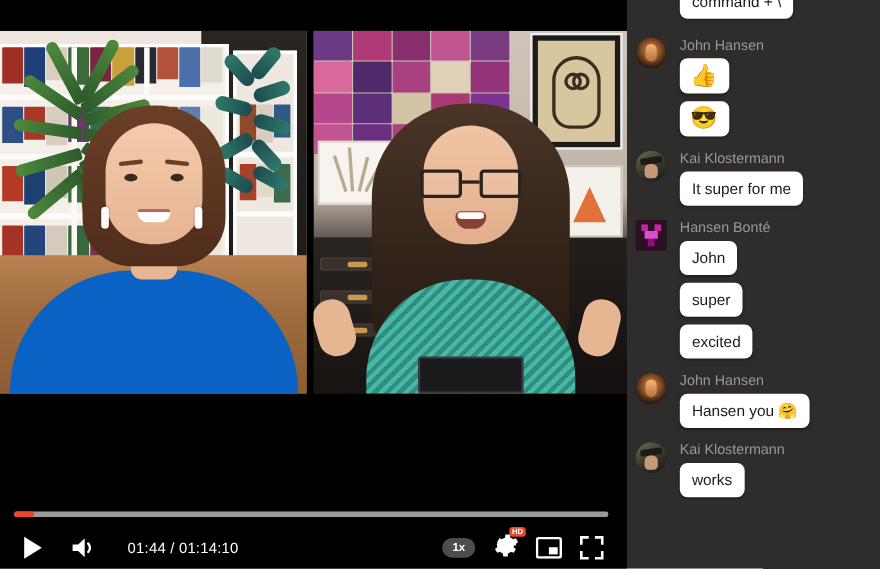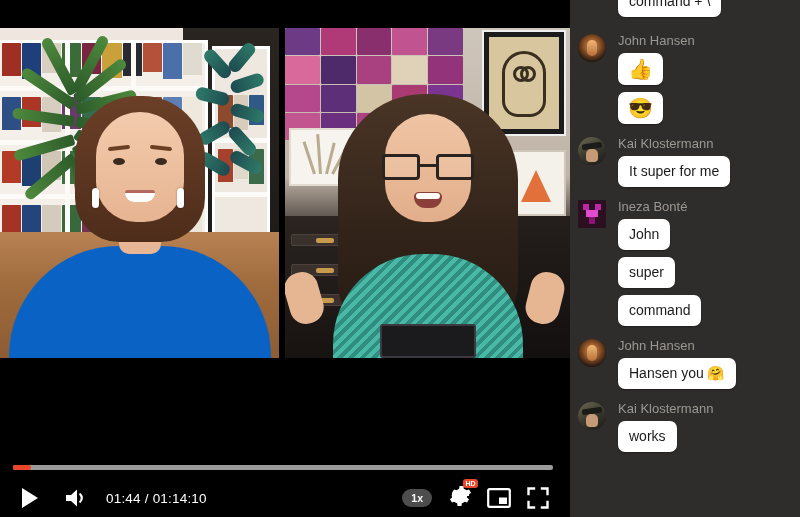--- a/index.html
+++ b/index.html
@@ -538,21 +538,21 @@
           </svg>
         </button>
 
         <button class="ctl-btn" style="width:40px;height:38px;margin-left:4px" title="Volume">
           <svg width="24" height="22" viewBox="0 0 24 22" aria-hidden="true">
             <path d="M2 8 H7 L13 2.5 V19.5 L7 14 H2 Z" fill="#ffffff"></path>
             <path d="M16.2 7.2 a5.4 5.4 0 0 1 0 7.6" stroke="#ffffff" stroke-width="2.2" fill="none" stroke-linecap="round"></path>
           </svg>
         </button>
 
-        <div class="time" style="margin-left:10px">01:44 / 01:14:10</div>
+        <div class="time" style="margin-left:20px">01:44 / 01:14:10</div>
 
         <div class="spacer"></div>
 
         <button class="speed">1x</button>
 
         <div class="gear-wrap" style="margin-left:16px">
           <svg width="24" height="24" viewBox="0 0 24 24" aria-hidden="true">
             <path fill="#ffffff" d="M12 8.2a3.8 3.8 0 1 0 0 7.6 3.8 3.8 0 0 0 0-7.6zm9.1 3.8c0-.55-.05-1.08-.14-1.6l2.06-1.55-2-3.46-2.43.95a8.9 8.9 0 0 0-2.77-1.6L15.5 2h-4l-.32 2.74a8.9 8.9 0 0 0-2.77 1.6l-2.43-.95-2 3.46L4.04 10.4c-.9.52-.14 1.05-.14 1.6s.05 1.08.14 1.6L1.98 15.15l2 3.46 2.43-.95a8.9 8.9 0 0 0 2.77 1.6L9.5 22h4l.32-2.74a8.9 8.9 0 0 0 2.77-1.6l2.43.95 2-3.46-2.06-1.55c.09-.52.14-1.05.14-1.6z"></path>
           </svg>
           <span class="hd-badge">HD</span>
@@ -603,24 +603,24 @@
           <div class="grp-body">
             <div class="author">Kai Klostermann</div>
             <div><div class="bubble">It super for me</div></div>
           </div>
         </div>
         <div class="msg-group">
           <div class="avatar square">
             <div class="av-ineza"></div>
           </div>
           <div class="grp-body">
-            <div class="author">Ineza Bonté</div>
+            <div class="author">Hansen Bonté</div>
             <div><div class="bubble">John</div></div>
             <div><div class="bubble">super</div></div>
-            <div><div class="bubble">command</div></div>
+            <div><div class="bubble">excited</div></div>
           </div>
         </div>
         <div class="msg-group">
           <div class="avatar">
             <div class="av-john"></div>
           </div>
           <div class="grp-body">
             <div class="author">John Hansen</div>
             <div><div class="bubble">Hansen you 🤗</div></div>
           </div>

